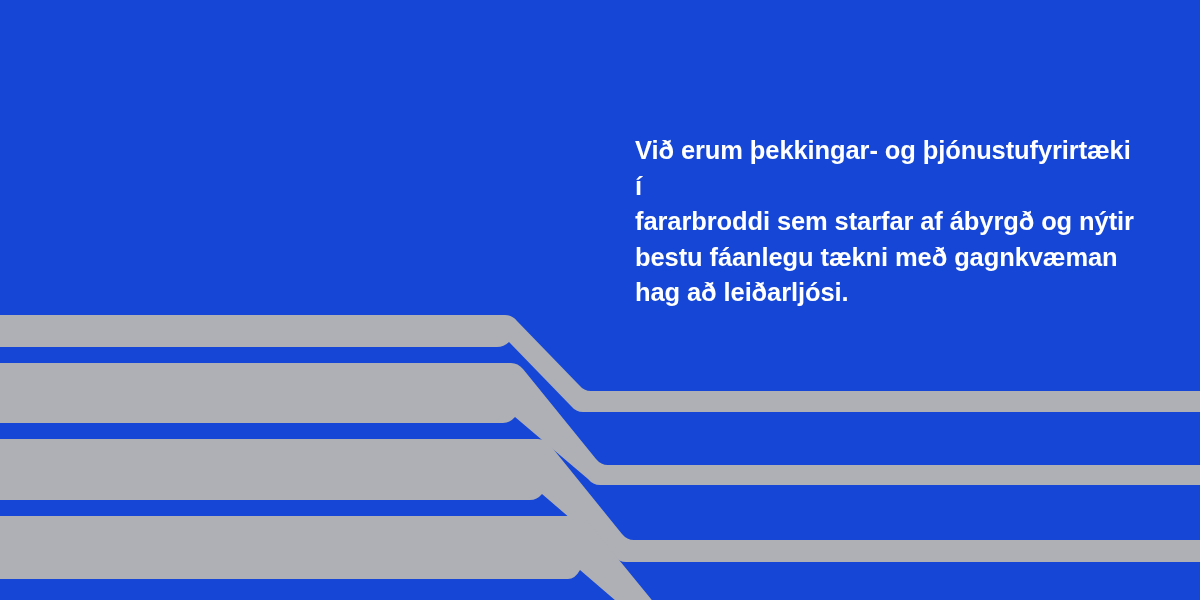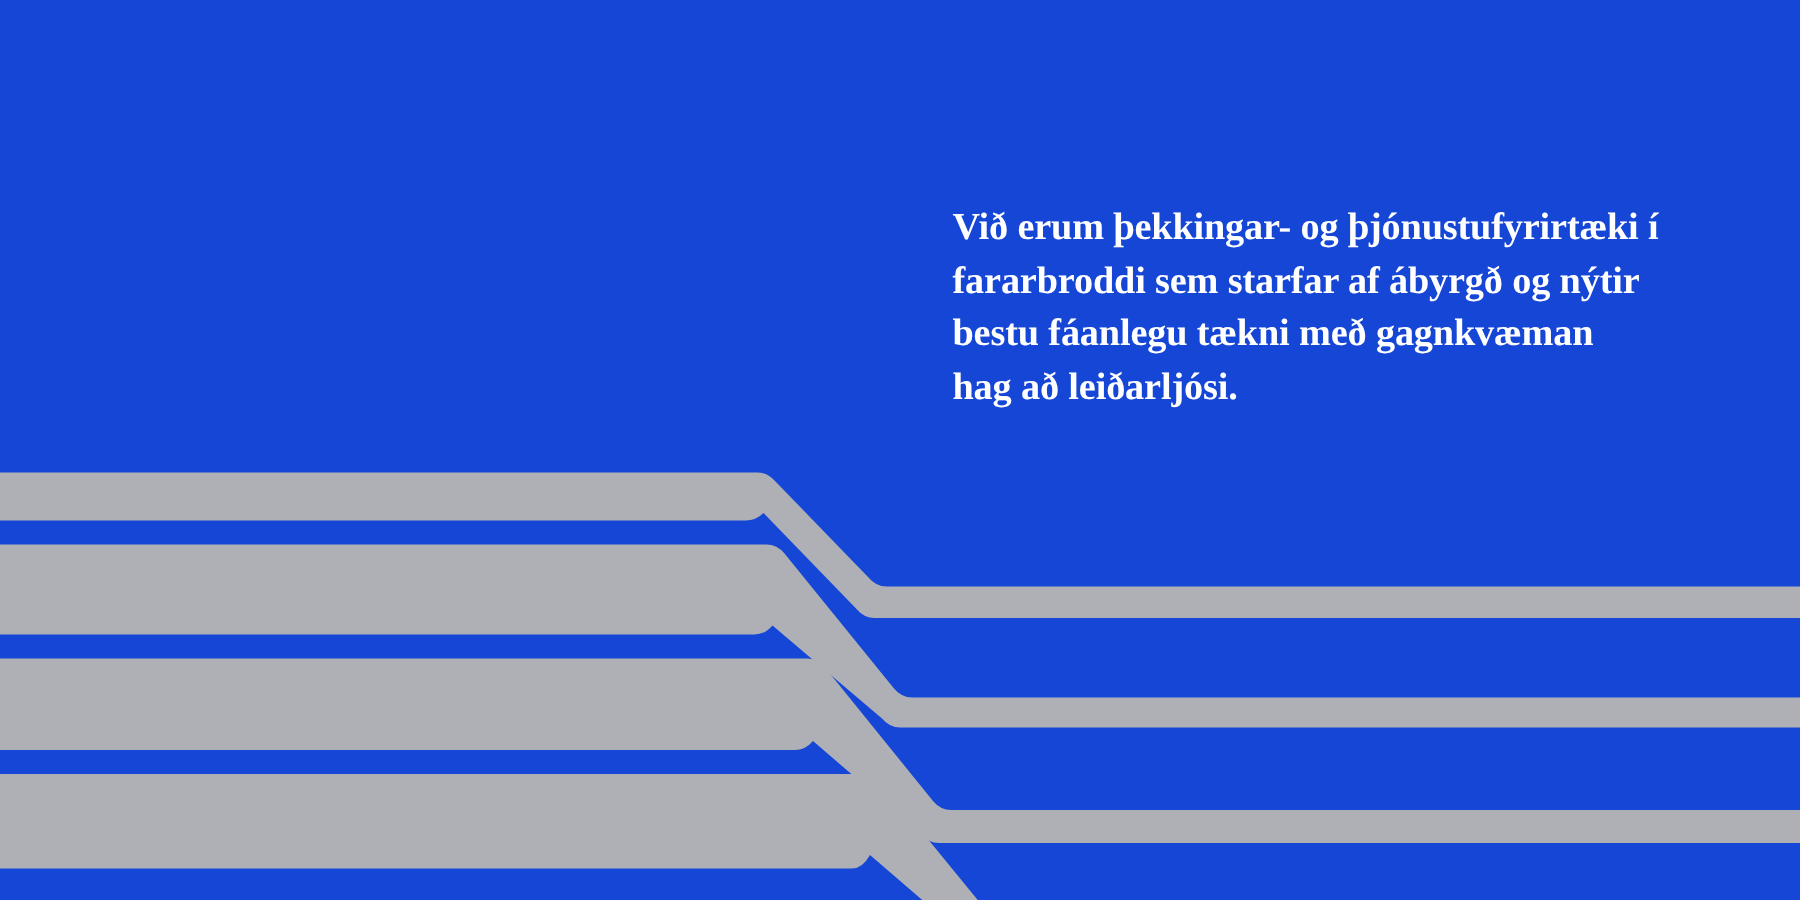--- a/index.html
+++ b/index.html
@@ -23,21 +23,21 @@
     height: 600px;
     display: block;
   }
   #headline {
     position: absolute;
     left: 635px;
     top: 133px;
     width: 500px;
     margin: 0;
     color: #ffffff;
-    font-family: Liberation Serif, serif;
+    font-family: Liberation Sans, sans-serif;
     font-size: 25.5px;
     font-weight: 700;
     line-height: 35.5px;
     letter-spacing: -0.1px;
     white-space: pre-line;
   }
 </style>
 </head>
 <body>
 

